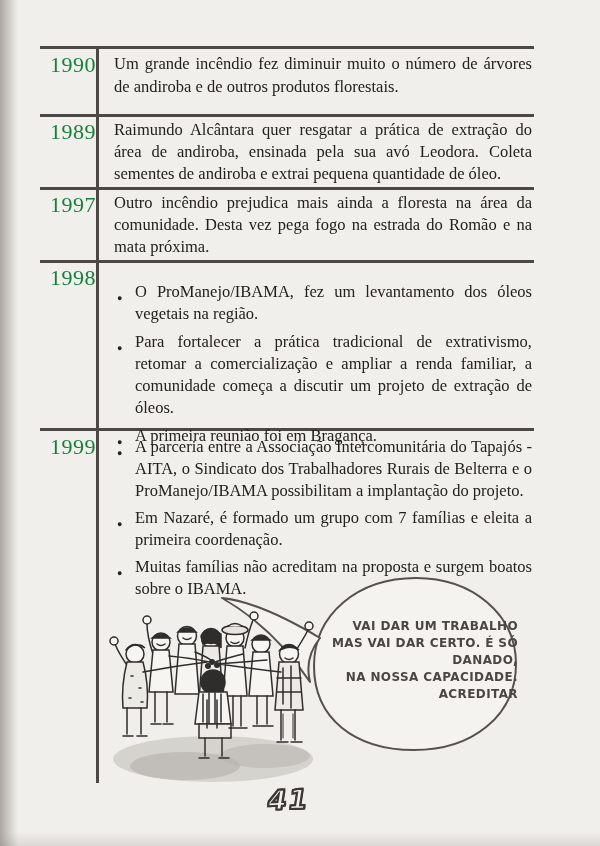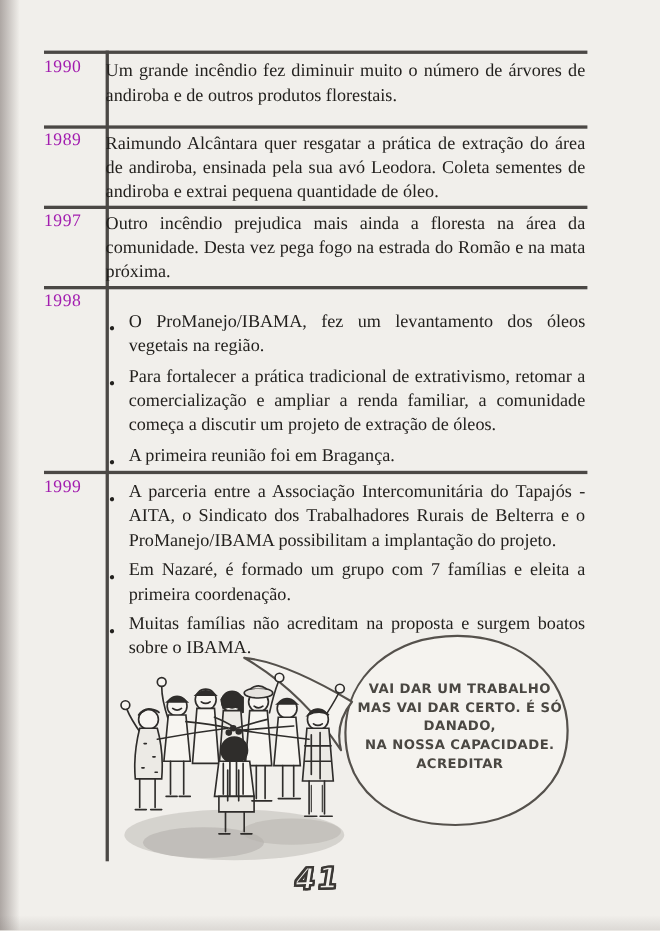--- a/index.html
+++ b/index.html
@@ -18,40 +18,40 @@
   .edge-bottom{
     position:absolute;left:0;bottom:0;width:600px;height:14px;
     background:linear-gradient(to top, rgba(120,112,108,.18), rgba(120,112,108,0));
     pointer-events:none;
   }
   
   .hline{position:absolute;left:40px;width:494px;height:3px;background:#4b4845;}
   .vline{position:absolute;left:96px;top:46px;width:3px;height:737px;background:#4b4845;}
   .row{position:absolute;left:40px;width:494px;}
   .year{
-    position:absolute;left:0;top:0;width:56px;text-align:left;
-    font-size:16px;color:#a21caf;letter-spacing:.5px;
+    position:absolute;left:0;top:0;width:56px;text-align:right;
+    font-size:22px;color:#15803d;letter-spacing:.5px;
   }
   .cell{
-    margin-left:56px;padding-right:2px;
+    margin-left:74px;padding-right:2px;
     font-size:16.5px;line-height:23px;text-align:justify;
   }
   .tight .cell{line-height:22px;}
   .cell.pad{padding-top:16px;}
   .bullet{position:relative;padding-left:21px;margin-bottom:6px;}
   .row-1999 .bullet{margin-bottom:5px;}
   .marker{position:absolute;left:3px;top:6px;font-size:9px;color:#23211e;}
   
   .crowd{position:absolute;left:95px;top:596px;width:235px;height:195px;}
   
   .bubble{position:absolute;left:210px;top:566px;width:330px;height:200px;}
   .bubble-text{
     position:absolute;left:318px;top:618px;width:200px;
     font-family:"DejaVu Sans", sans-serif;font-size:12px;line-height:17px;
-    font-weight:600;letter-spacing:.4px;color:#4a4742;text-align:center;
+    font-weight:600;letter-spacing:.4px;color:#4a4742;text-align:right;
   }
   
   .pagenum{
     position:absolute;left:268px;top:784px;
     font-family:"DejaVu Sans", sans-serif;font-weight:bold;font-style:italic;
     font-size:27px;color:#f3f1ed;
     -webkit-text-stroke:2px #3b3835;
     text-shadow:0 0 1px #3b3835, 1px 1px 0 #3b3835, -1px -1px 0 #3b3835, 1px -1px 0 #3b3835, -1px 1px 0 #3b3835;
     transform:rotate(-2deg);letter-spacing:2px;
   }

